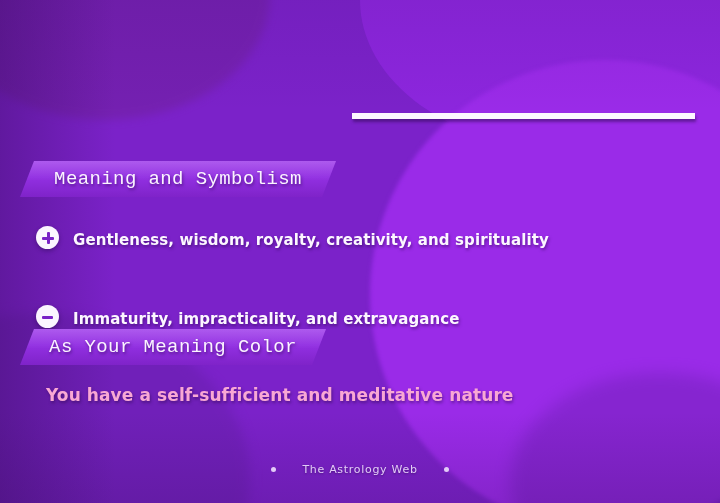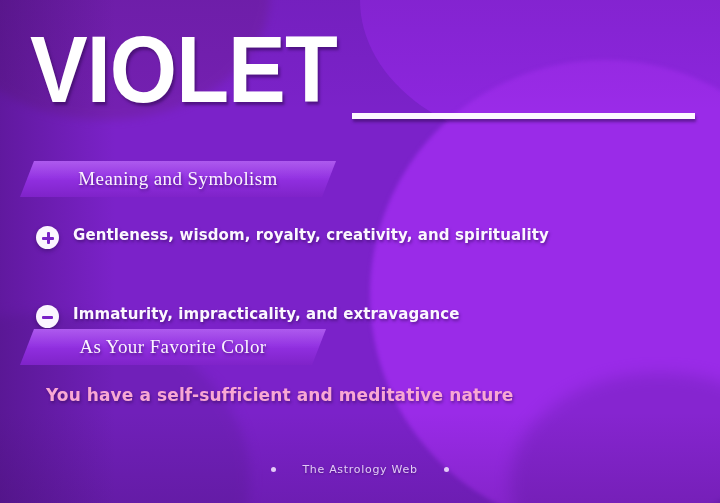--- a/index.html
+++ b/index.html
@@ -107,36 +107,36 @@
     box-shadow:0 3px 5px rgba(45,8,80,.35);
   }
   .ribbon::before{
     content:"";
     position:absolute; inset:0;
     background:linear-gradient(180deg, rgba(255,255,255,.14), rgba(255,255,255,0) 55%);
     pointer-events:none;
   }
   .ribbon-label {
     position:relative;
-    font-family:Liberation Serif, serif;
+    font-family:Liberation Mono, monospace;
     font-size:19px;
     font-weight:400;
     color:#FBF4FF;
     letter-spacing:.4px;
     text-shadow:1px 2px 3px rgba(45,8,80,.55);
     white-space:nowrap;
   }
   #ribbon-meaning { left:20px; top:161px; width:316px; }
   #ribbon-favorite{ left:20px; top:329px; width:306px; }
 
   
   .bullet-row {
     position:absolute;
     display:flex;
-    align-items:flex-start;
+    align-items:flex-end;
     gap:14px;
   }
   #row-positive { left:36px; top:226px; }
   #row-negative { left:36px; top:269px;margin-top:36px; }
 
   .sign-icon {
     flex:0 0 auto;
     width:23px; height:23px;
     border-radius:50%;
     background:#FBF5FF;
@@ -210,41 +210,38 @@
 
   <div class="bg-layer">
     <div class="blob blob-topleft"></div>
     <div class="blob blob-topright"></div>
     <div class="blob blob-right"></div>
     <div class="blob blob-bottomleft"></div>
     <div class="blob blob-bottomright"></div>
     <div class="edge-shade"></div>
   </div>
 
-  <div id="title-wrap">
-    <div class="title-text">VIOLET</div>
-  </div>
   <div id="title-rule"></div>
 
   <div class="ribbon" id="ribbon-meaning">
     <span class="ribbon-label">Meaning and Symbolism</span>
   </div>
 
   <div class="bullet-row" id="row-positive">
     <span class="sign-icon plus"></span>
     <span class="bullet-text">Gentleness, wisdom, royalty, creativity, and spirituality</span>
   </div>
 
   <div class="bullet-row" id="row-negative">
     <span class="sign-icon minus"></span>
     <span class="bullet-text">Immaturity, impracticality, and extravagance</span>
   </div>
 
   <div class="ribbon" id="ribbon-favorite">
-    <span class="ribbon-label">As Your Favorite Color</span>
+    <span class="ribbon-label">As Your Meaning Color</span>
   </div>
 
   <div id="favorite-text">You have a self-sufficient and meditative nature</div>
 
   <div id="footer">
     <span class="footer-dot"></span>
     <span id="footer-label">The Astrology Web</span>
     <span class="footer-dot"></span>
   </div>
 

